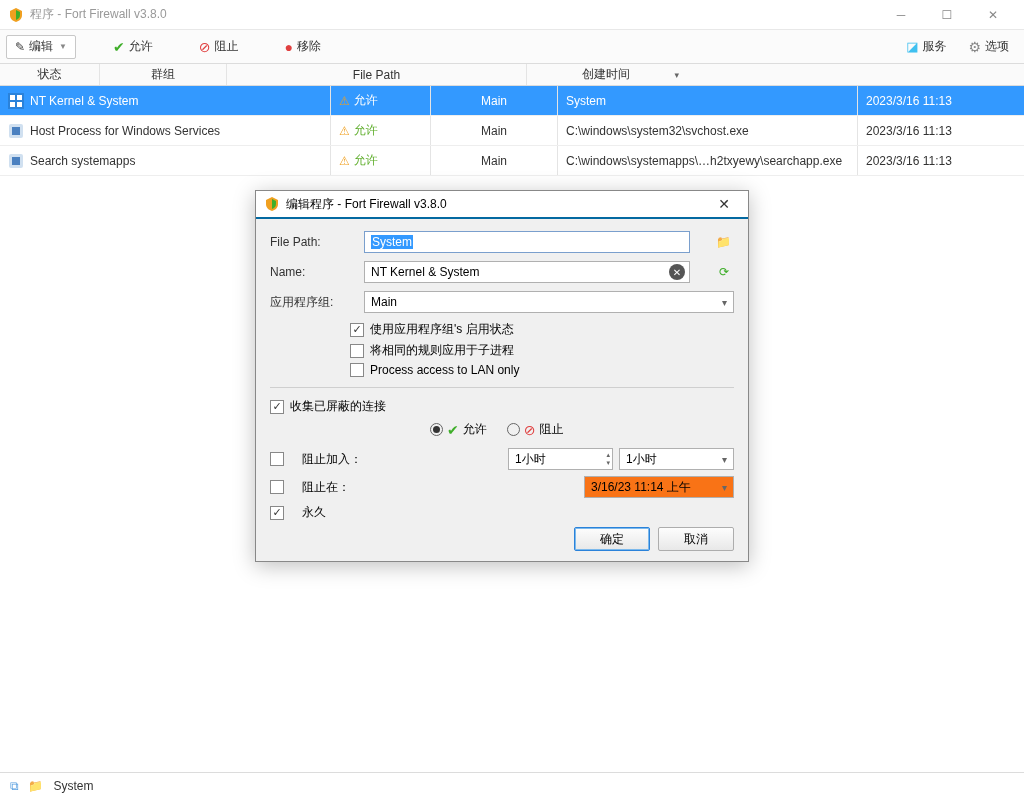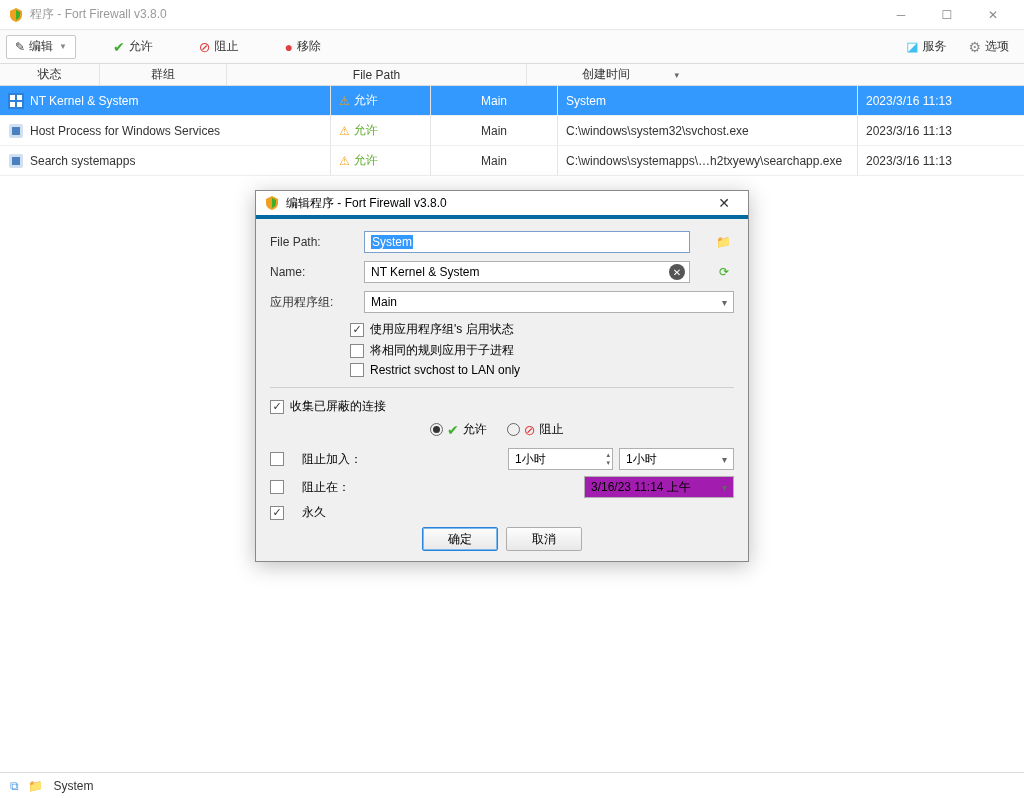--- a/index.html
+++ b/index.html
@@ -39,21 +39,21 @@
 .row .col-group { justify-content: center; }
 .row .col-path { justify-content: flex-start; }
 .row .col-time { justify-content: flex-start; }
 .row:not(.selected) .state-allow { color: #5fae2c; }
 .row .app-ico { width: 16px; height: 16px; flex-shrink: 0; }
 
 .statusbar { position: absolute; bottom: 0; left: 0; right: 0; height: 26px; background: #fff; border-top: 1px solid #dcdcdc; display: flex; align-items: center; padding: 0 10px; gap: 10px; color: #333; }
 
 
 .dialog { position: absolute; left: 255px; top: 190px; width: 494px; background: #f0f0f0; border: 1px solid #888; box-shadow: 0 4px 20px rgba(0,0,0,0.25); }
-.dlg-title { height: 28px; display: flex; align-items: center; padding: 0 8px; background: #fff; border-bottom: 4px solid #0369a1; }
+.dlg-title { height: 28px; display: flex; align-items: center; padding: 0 8px; background: #fff; border-bottom: 2px solid #0369a1; }
 .dlg-title .app-icon { width: 16px; height: 16px; margin-right: 6px; }
 .dlg-title .close { margin-left: auto; width: 32px; text-align: center; cursor: pointer; font-size: 14px; color: #333; }
 .dlg-body { padding: 12px 14px 10px 14px; }
 .form-row { display: flex; align-items: center; margin-bottom: 8px; gap: 24px; }
 .form-row label.lbl { width: 70px; color: #333; }
 .fld { flex: 1; height: 22px; border: 1px solid #7a9fcd; background: #fff; padding: 0 6px; display: flex; align-items: center; position: relative; }
 .fld .sel-span { background: #3399ff; color: #fff; padding: 0 1px; }
 .fld .clear-x { position: absolute; right: 4px; width: 16px; height: 16px; border-radius: 50%; background: #555; color: #fff; display: flex; align-items: center; justify-content: center; font-size: 10px; cursor: pointer; }
 .side-ico { width: 20px; height: 20px; display: flex; align-items: center; justify-content: center; cursor: pointer; }
 .combo { flex: 1; height: 22px; border: 1px solid #b0b0b0; background: #fff; display: flex; align-items: center; padding: 0 6px; position: relative; cursor: pointer; }
@@ -68,24 +68,24 @@
 
 .radio-row { display: flex; gap: 20px; margin: 6px 0 10px 160px; align-items: center; }
 .radio { width: 13px; height: 13px; border: 1px solid #666; border-radius: 50%; display: flex; align-items: center; justify-content: center; cursor: pointer; }
 .radio.checked::after { content: ""; width: 7px; height: 7px; background: #333; border-radius: 50%; }
 .radio-lbl { display: flex; align-items: center; gap: 4px; }
 
 .opt-row { display: flex; align-items: center; gap: 6px; margin: 6px 0; }
 .opt-row .lbl2 { flex: 0 0 auto; margin-right: auto; display: flex; align-items: center; gap: 18px; }
 .spinner { width: 105px; height: 22px; border: 1px solid #b0b0b0; background: #fff; display: flex; align-items: center; padding: 0 6px; position: relative; }
 .spinner::after { content: "▴\A▾"; white-space: pre; position: absolute; right: 2px; font-size: 7px; line-height: 8px; color: #666; text-align: center; }
-.dt { width: 115px; height: 22px; border: 1px solid #b0b0b0; background: #a21caf; display: flex; align-items: center; padding: 0 6px; position: relative; }
+.dt { width: 115px; height: 22px; border: 1px solid #b0b0b0; background: #f97316; display: flex; align-items: center; padding: 0 6px; position: relative; }
 .dt::after { content: "▾"; position: absolute; right: 6px; font-size: 10px; color: #666; }
 
-.btn-row { display: flex; justify-content: center; gap: 8px; }
+.btn-row { display: flex; justify-content: flex-end; gap: 8px; }
 .dlg-btn { min-width: 76px; height: 24px; border: 1px solid #adadad; background: linear-gradient(#fdfdfd,#e8e8e8); display: flex; align-items: center; justify-content: center; cursor: pointer; border-radius: 2px; }
 .dlg-btn.primary { border-color: #2a82da; box-shadow: inset 0 0 0 1px #7cb9ec; }
 
 .ico-check-green { color: #3fae2a; font-size: 14px; }
 .ico-block-red { color: #e04040; font-size: 14px; }
 .ico-minus { color: #e04040; font-size: 14px; }
 .ico-gear { color: #888; font-size: 14px; }
 .ico-svc { color: #3fc0f0; font-size: 13px; }
 .ico-warn { color: #f0a020; font-size: 12px; }
 .ico-folder { color: #f0b040; }
@@ -241,21 +241,21 @@
     <div class="chk-row">
         <div class="chk checked"></div>
         <span>使用应用程序组's 启用状态</span>
       </div>
     <div class="chk-row">
         <div class="chk"></div>
         <span>将相同的规则应用于子进程</span>
       </div>
     <div class="chk-row">
         <div class="chk"></div>
-        <span>Restrict svchost to LAN only</span>
+        <span>Process access to LAN only</span>
       </div>
 
     <div class="hr"></div>
 
     <div class="chk-row noind">
         <div class="chk checked"></div>
         <span>收集已屏蔽的连接</span>
       </div>
 
     <div class="radio-row">

